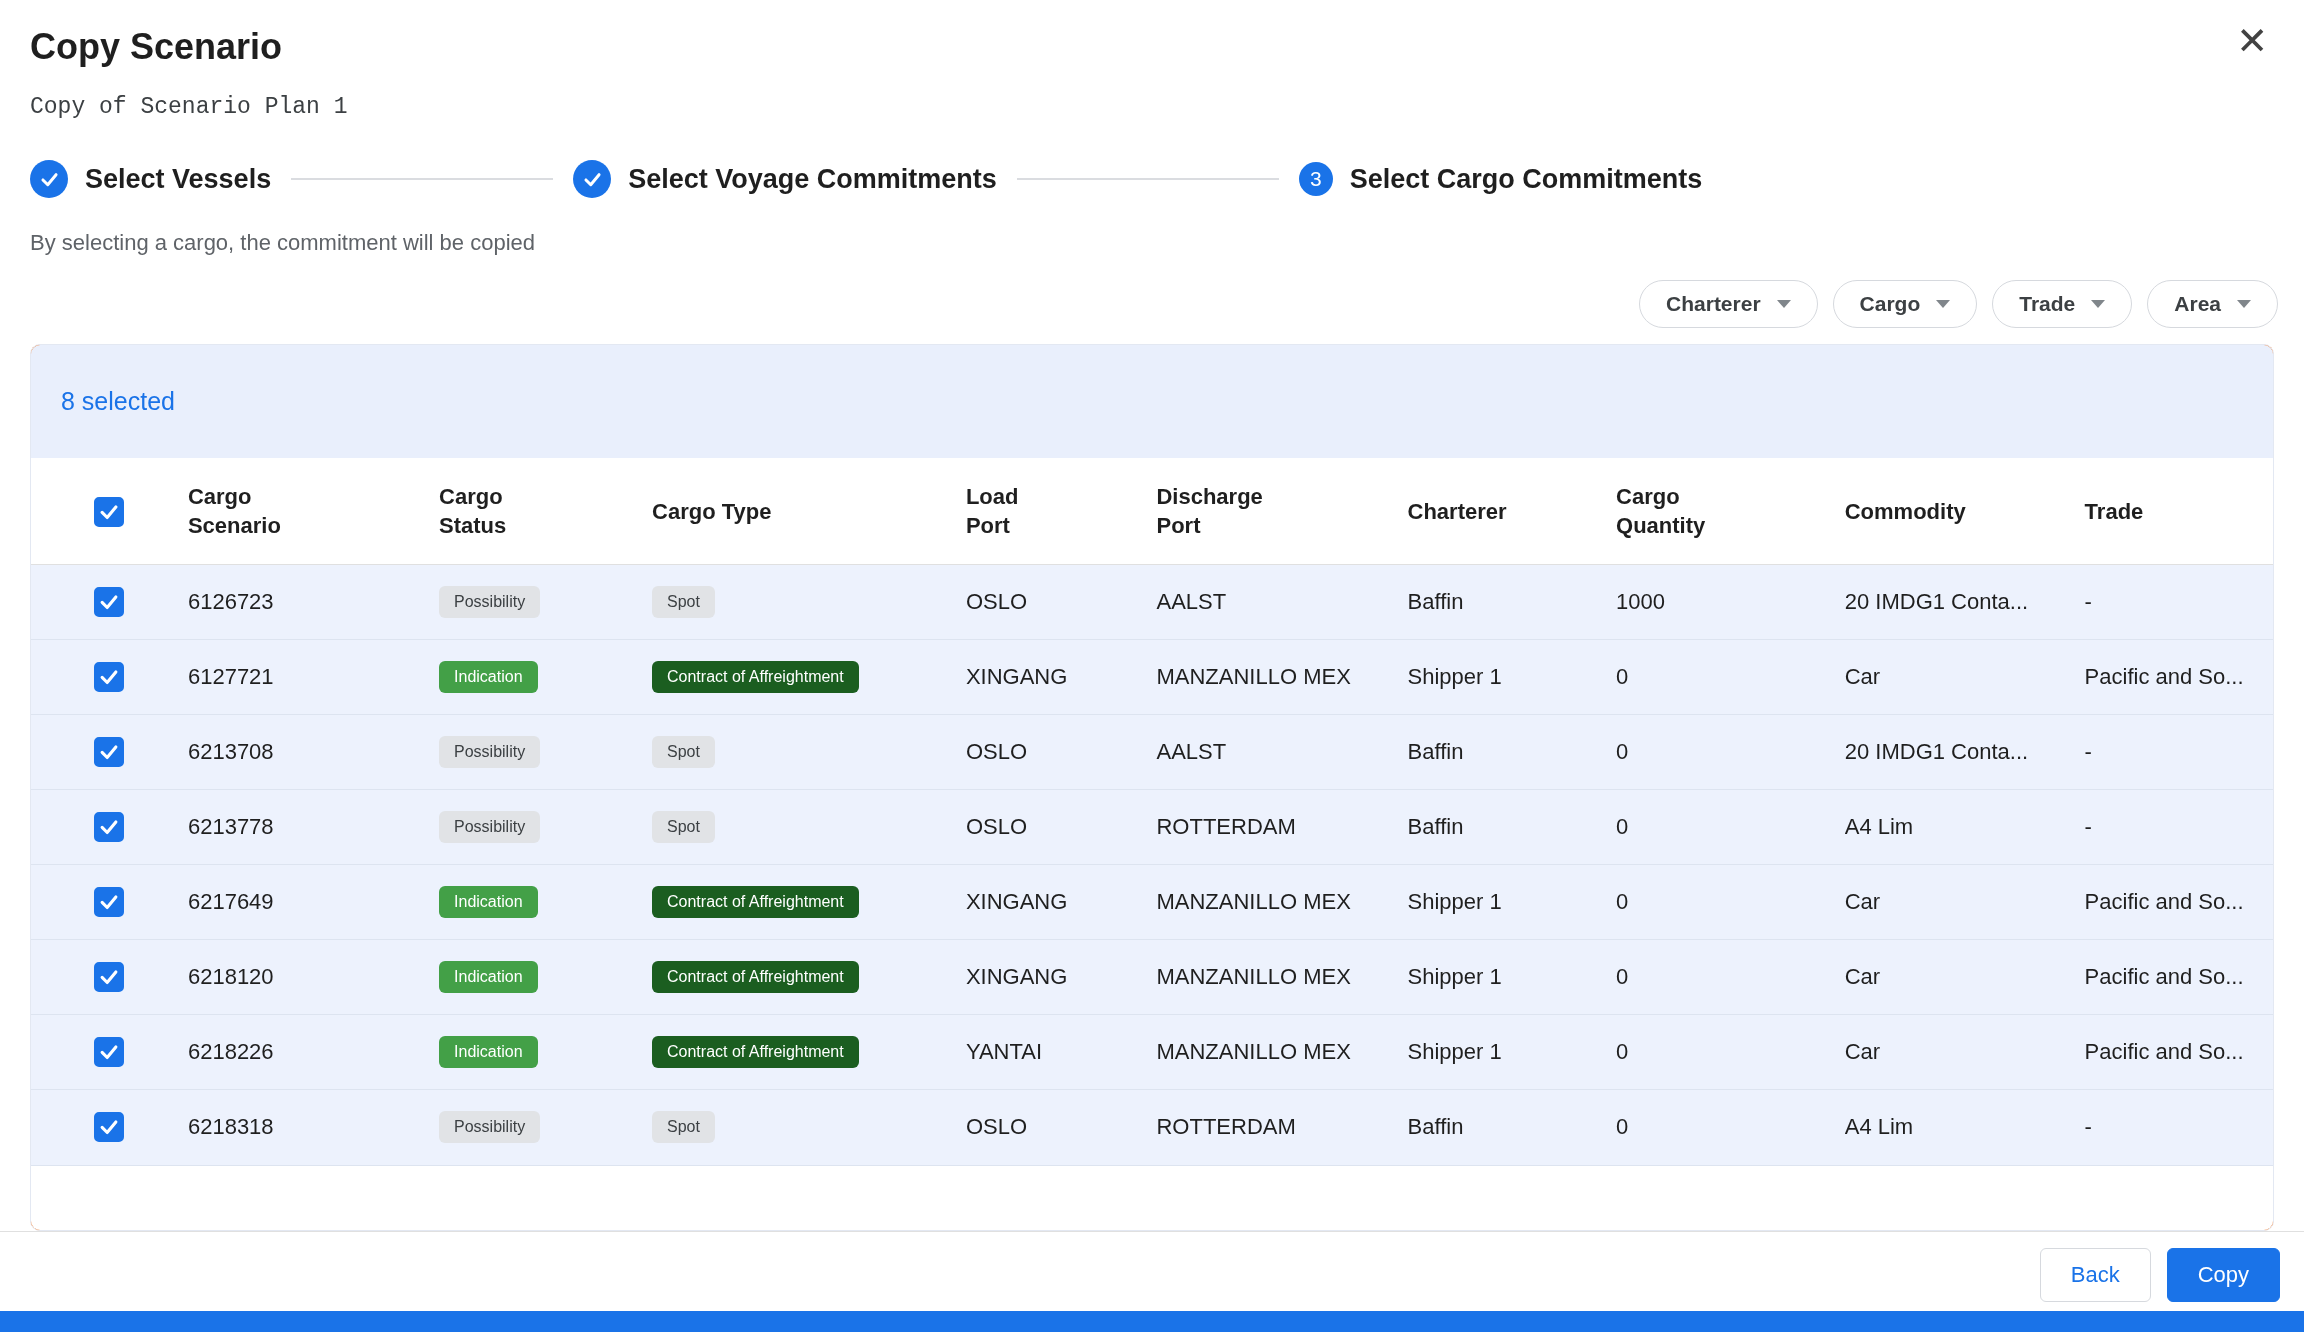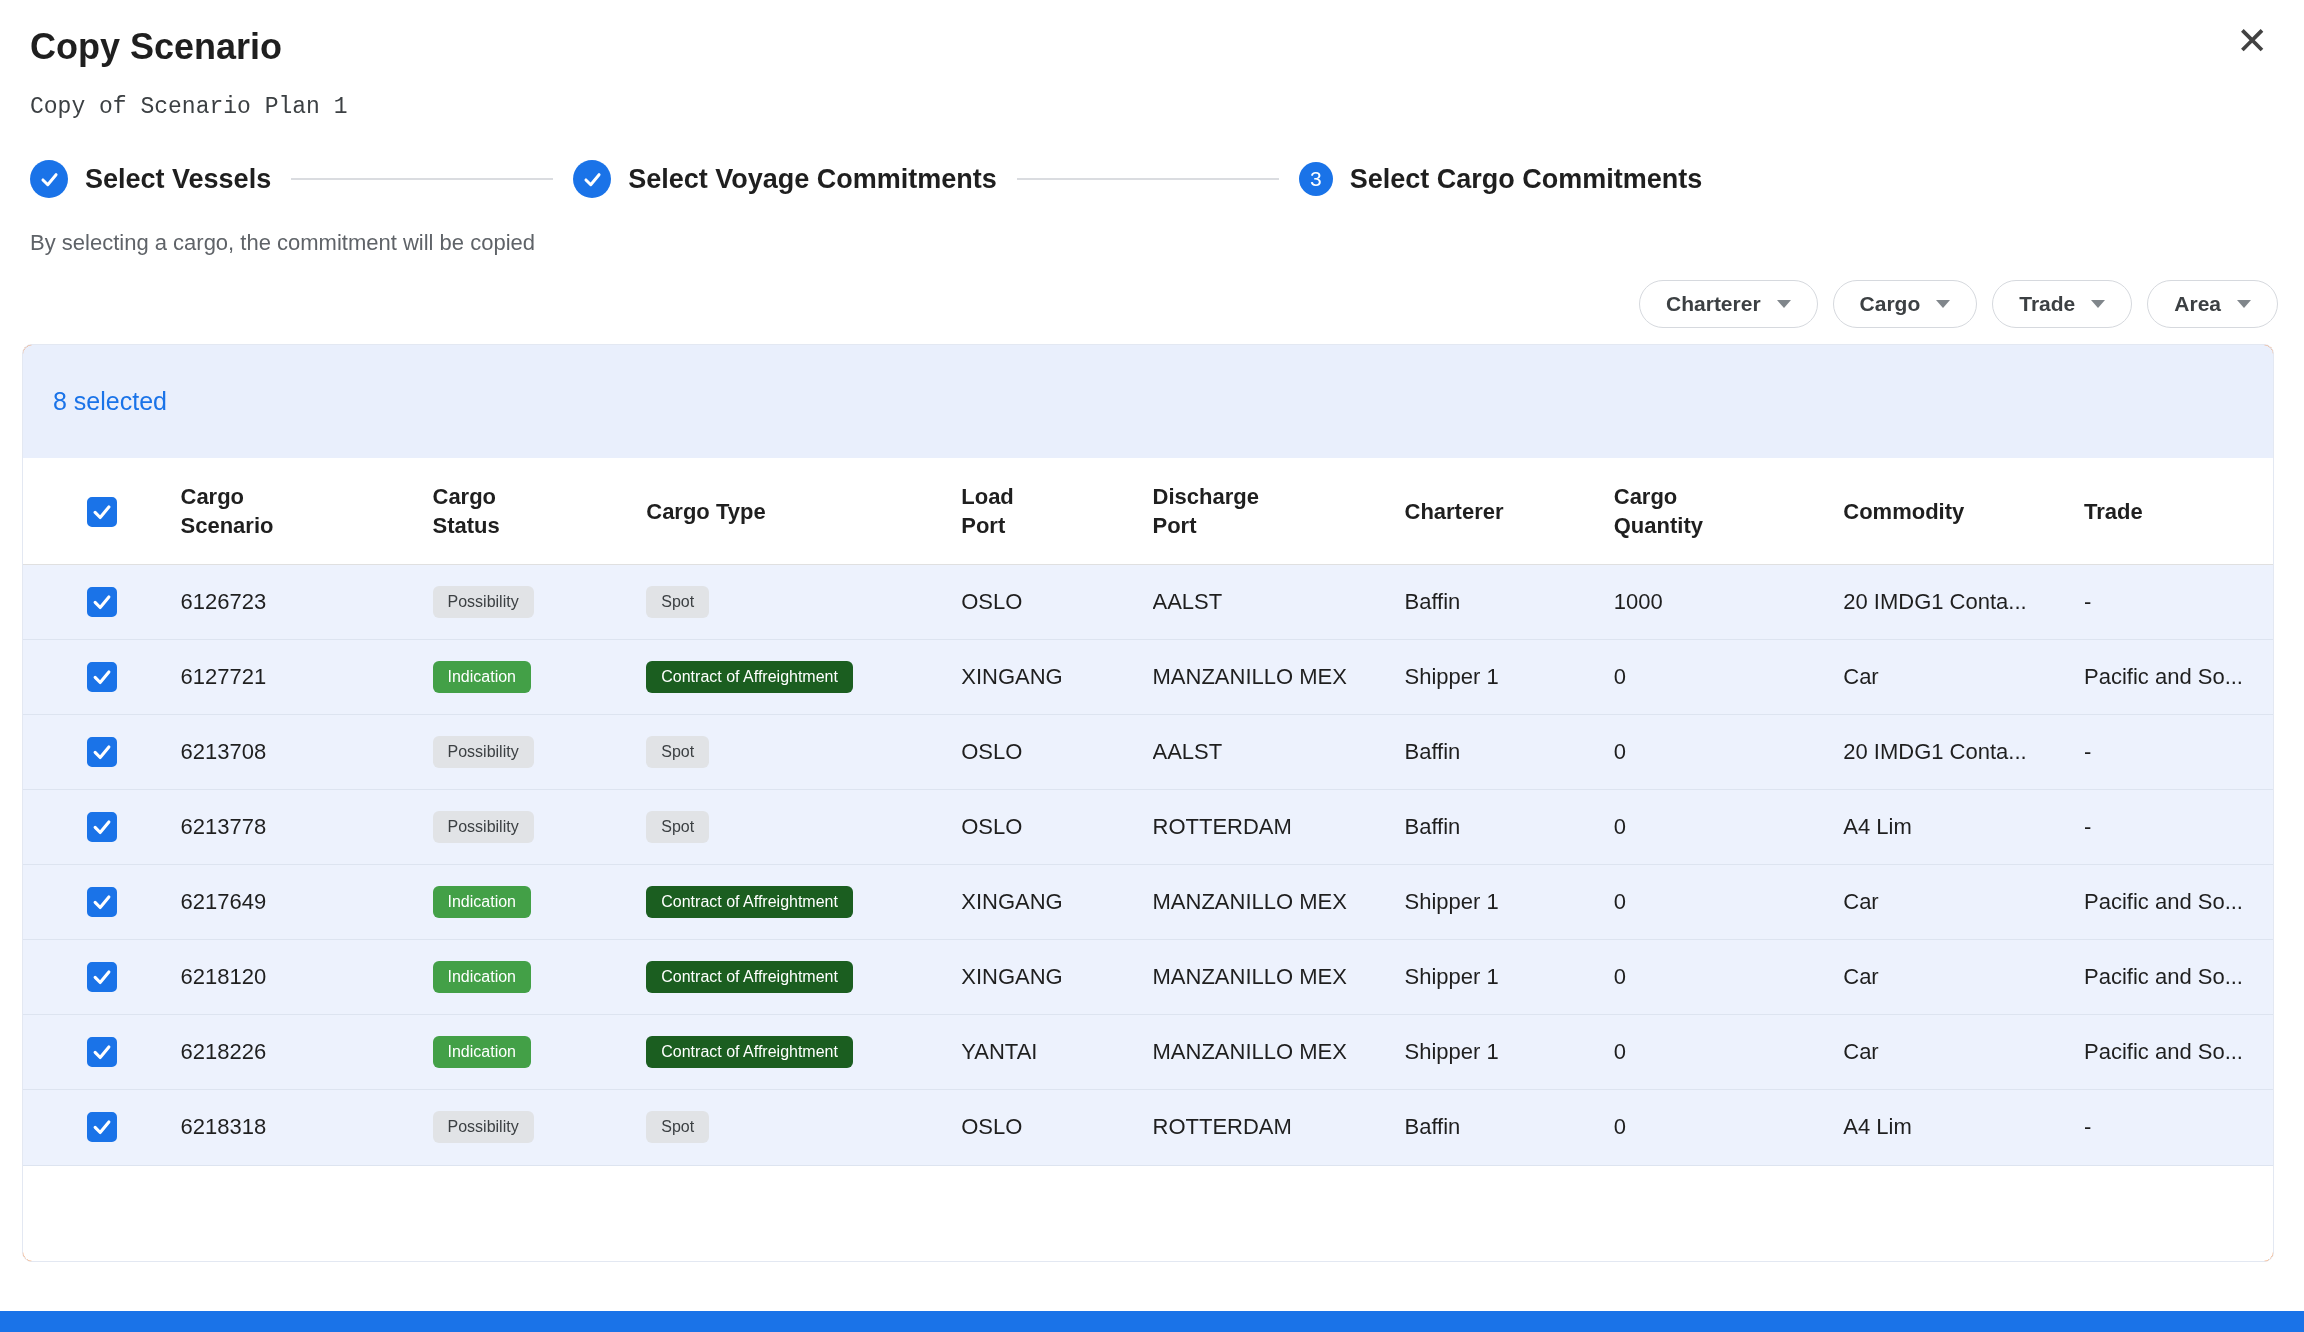--- a/index.html
+++ b/index.html
@@ -40,21 +40,21 @@
   .pill {
     display:flex; align-items:center; gap:16px;
     border:1px solid #d6d9de; border-radius:28px;
     background:#fff; padding:11px 26px;
     font-size:21px; font-weight:600; color:#3c4043; cursor:pointer;
   }
   .caret { width:0; height:0; border-left:7px solid transparent; border-right:7px solid transparent; border-top:8px solid #80868b; }
 
   
   .panel {
-    margin:16px 30px 0 22px;
+    margin:16px 30px 0 30px;
     border:1px solid #e3e8f2; border-radius:10px;
     background:#f97316; overflow:hidden;
   }
   .selected-bar { background:var(--selected-bar-bg); padding:42px 30px; font-size:25px; color:var(--primary); }
   table { width:100%; border-collapse:collapse; table-layout:fixed; }
   thead th {
     background:#ffffff; text-align:left; vertical-align:middle;
     font-size:22px; font-weight:700; color:#1f1f1f;
     padding:24px 14px 24px 0; line-height:1.32;
   }
@@ -363,15 +363,19 @@
     <td>Baffin</td>
     <td>0</td>
     <td>A4 Lim</td>
     <td>-</td>
   </tr>
 </tbody>
     </table>
     <div class="panel-footer"></div>
   </div>
 
+  <div class="dlg-footer">
+    <button class="btn btn-back">Back</button>
+    <button class="btn btn-copy">Copy</button>
+  </div>
 
   <div class="bottom-strip"></div>
 </div>
 
 </body></html>

